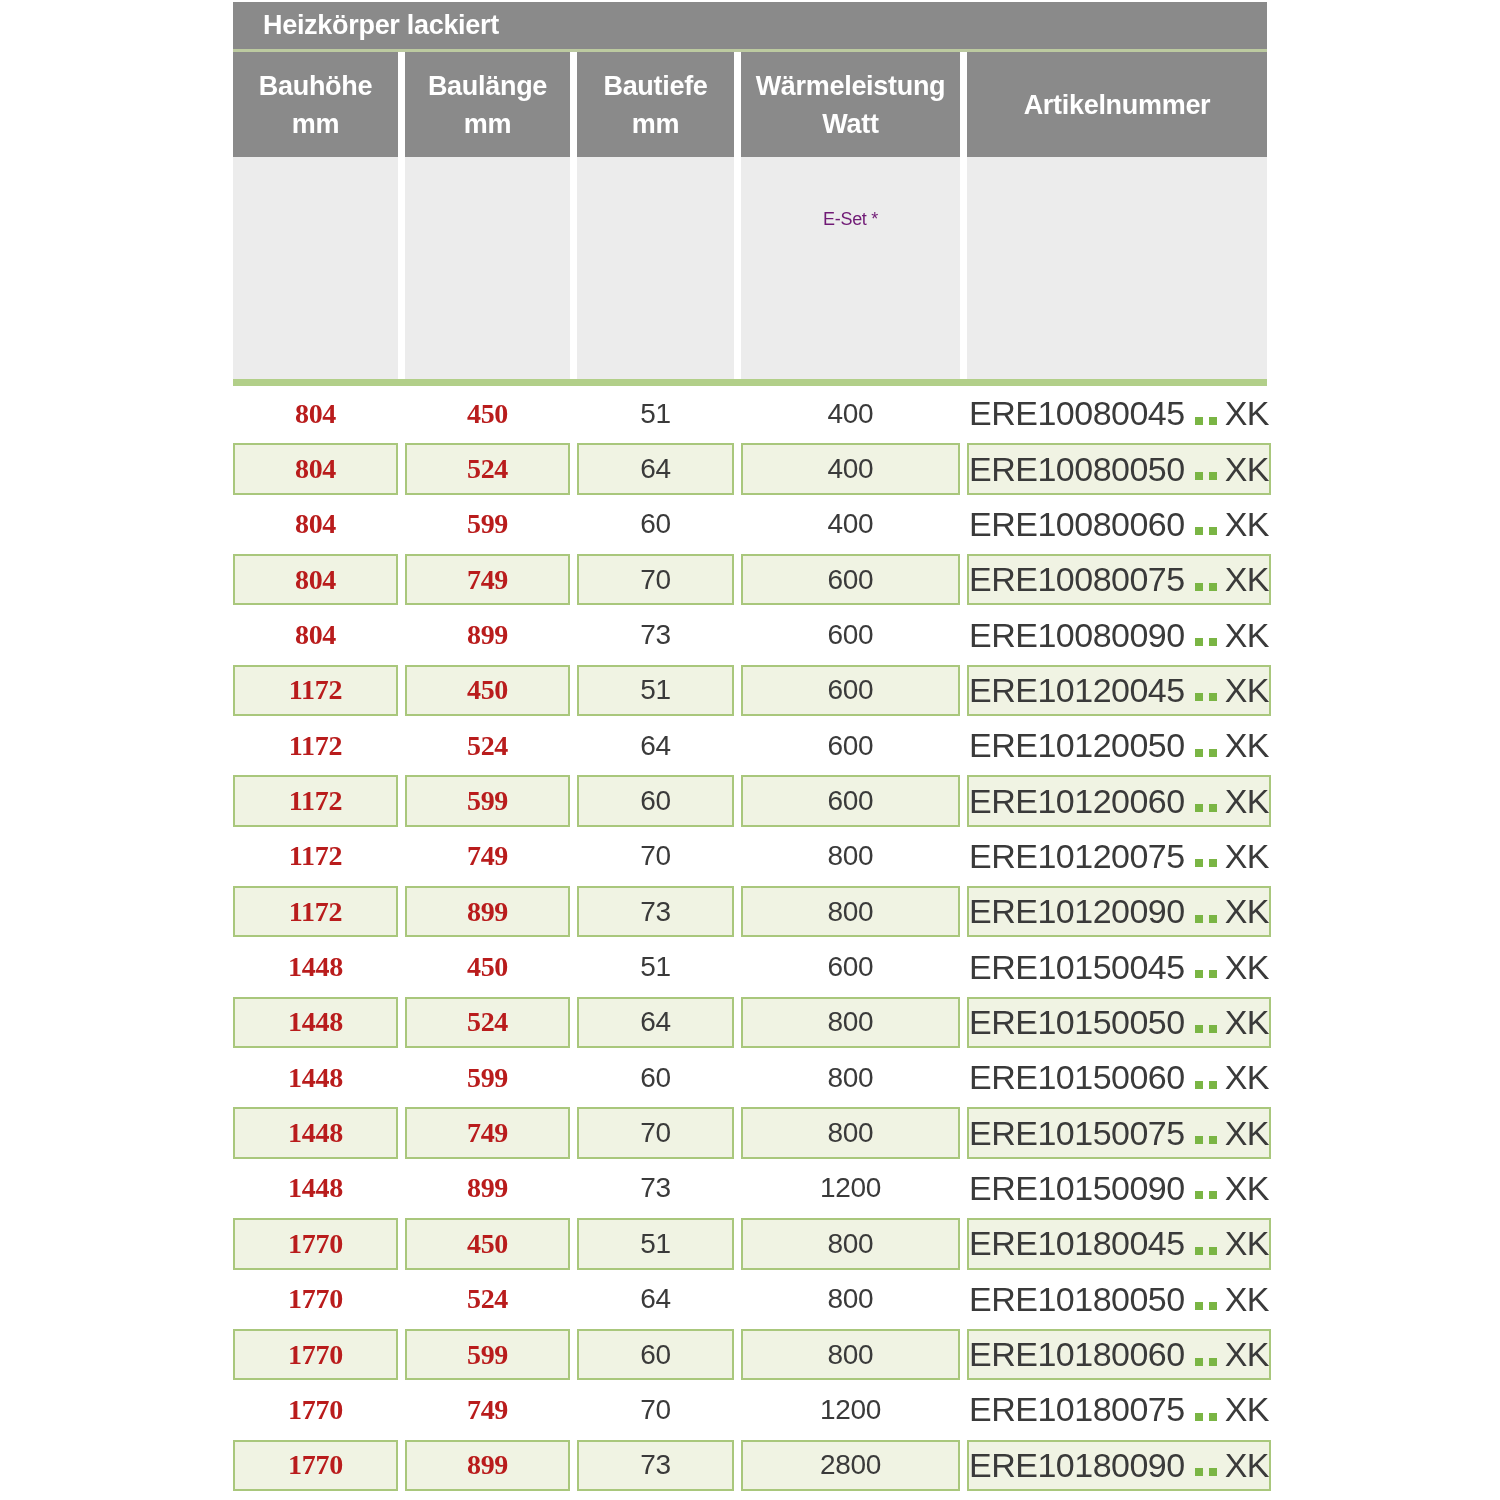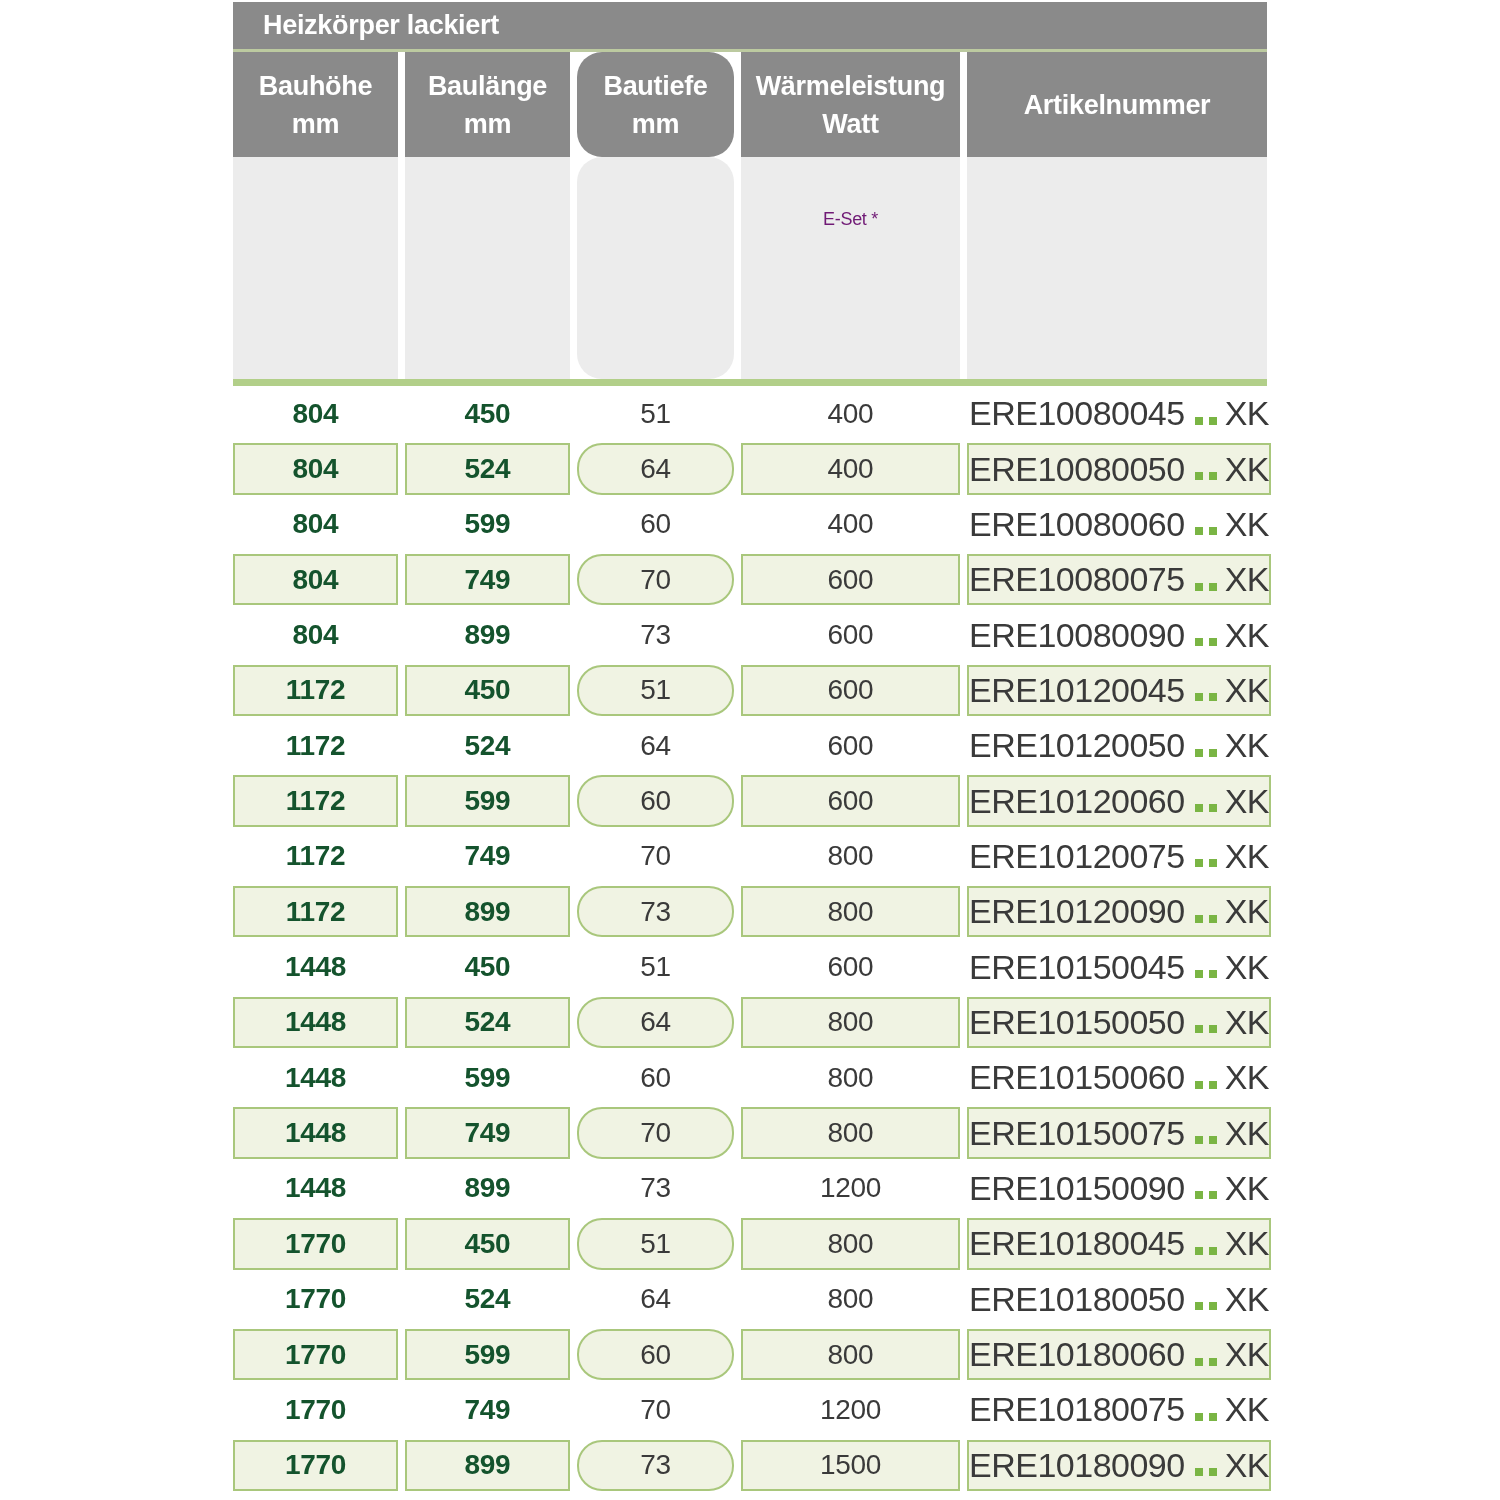--- a/index.html
+++ b/index.html
@@ -59,35 +59,35 @@
     align-items: center;
     justify-content: center;
     font-size: 28px;
     color: #3a3a3a;
     letter-spacing: -0.3px;
     box-sizing: border-box;
     border: 2px solid transparent;
     background: #ffffff;
   }
   .row.shaded .cell { background: #f0f3e3; border-color: #a9c77c; }
-  .cell.b { font-weight: bold; color: #14532d; }
+  .cell.b { font-weight: bold; color: #b91c1c; font-family: Liberation Serif, serif; }
   .cell.art { font-size: 34px; letter-spacing: -0.5px; }
   .dot {
     display: inline-block;
     width: 8px;
     height: 8px;
     background: #7ab544;
     transform: translateY(7px);
   }
   .dot.d1 { margin-left: 10px; margin-right: 3px; }
   .dot.d2 { margin-left: 3px; margin-right: 8px; }
   
   .c1 { flex: 0 0 165px; }
   .c2 { flex: 0 0 165px; }
-  .c3 { flex: 0 0 157px; border-radius: 25px; }
+  .c3 { flex: 0 0 157px; }
   .c4 { flex: 0 0 219px; }
   .c5 { flex: 0 0 300px; }
 </style>
 </head>
 <body>
 
 <div class="page">
   <div class="tbl">
 
     <div class="titlebar">
@@ -356,21 +356,21 @@
             <span>ERE10180075</span>
             <span class="dot d1"></span>
             <span class="dot d2"></span>
             <span>XK</span>
           </div>
         </div>
         <div class="row shaded">
           <div class="cell b c1">1770</div>
           <div class="cell b c2">899</div>
           <div class="cell c3">73</div>
-          <div class="cell c4">1500</div>
+          <div class="cell c4">2800</div>
           <div class="cell art c5">
             <span>ERE10180090</span>
             <span class="dot d1"></span>
             <span class="dot d2"></span>
             <span>XK</span>
           </div>
         </div>
       </div>
 
   </div>

